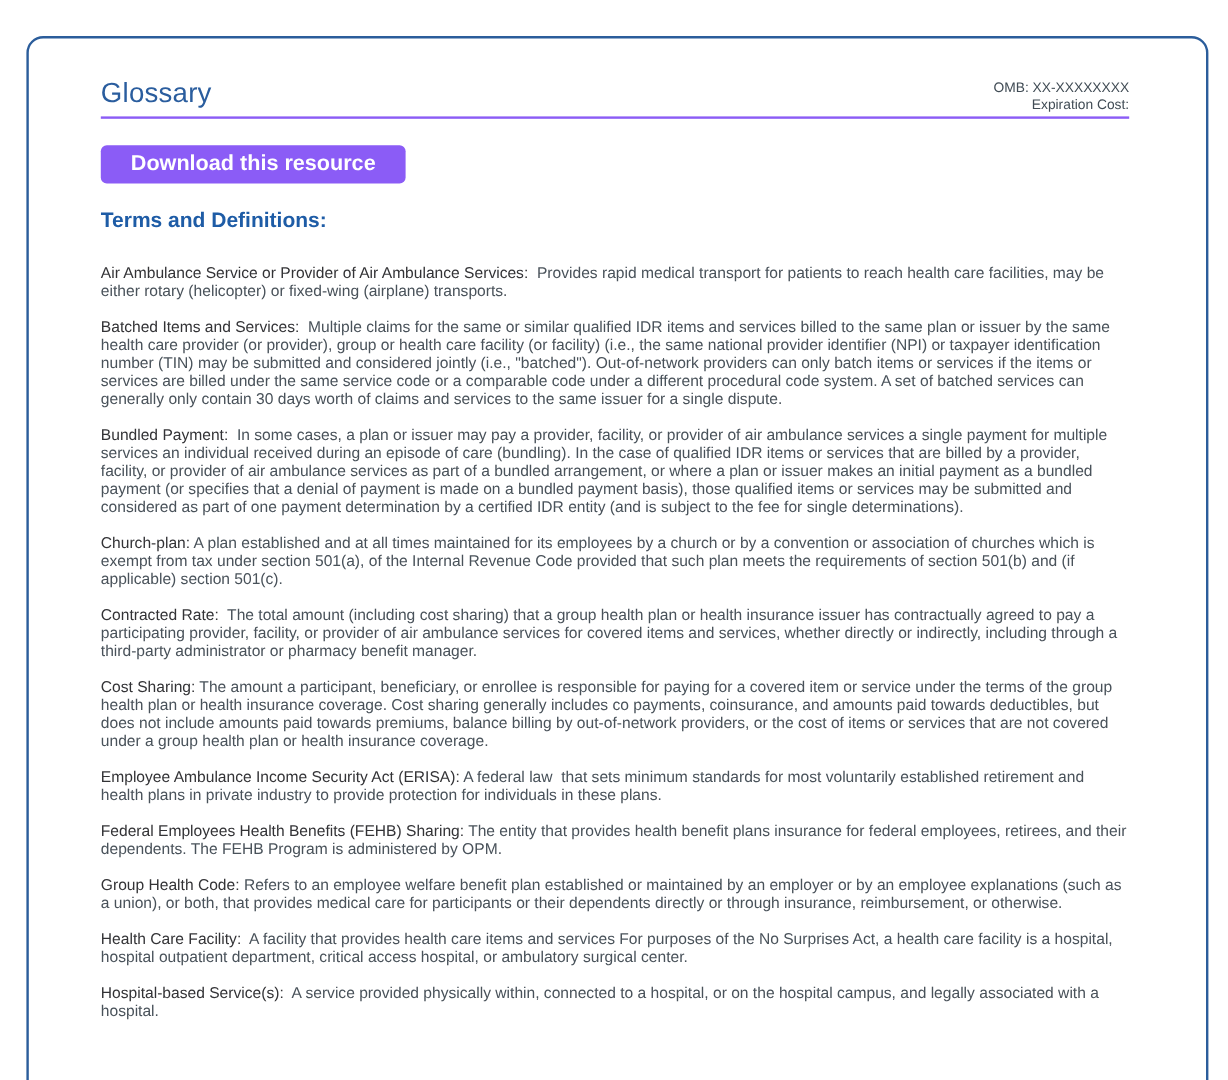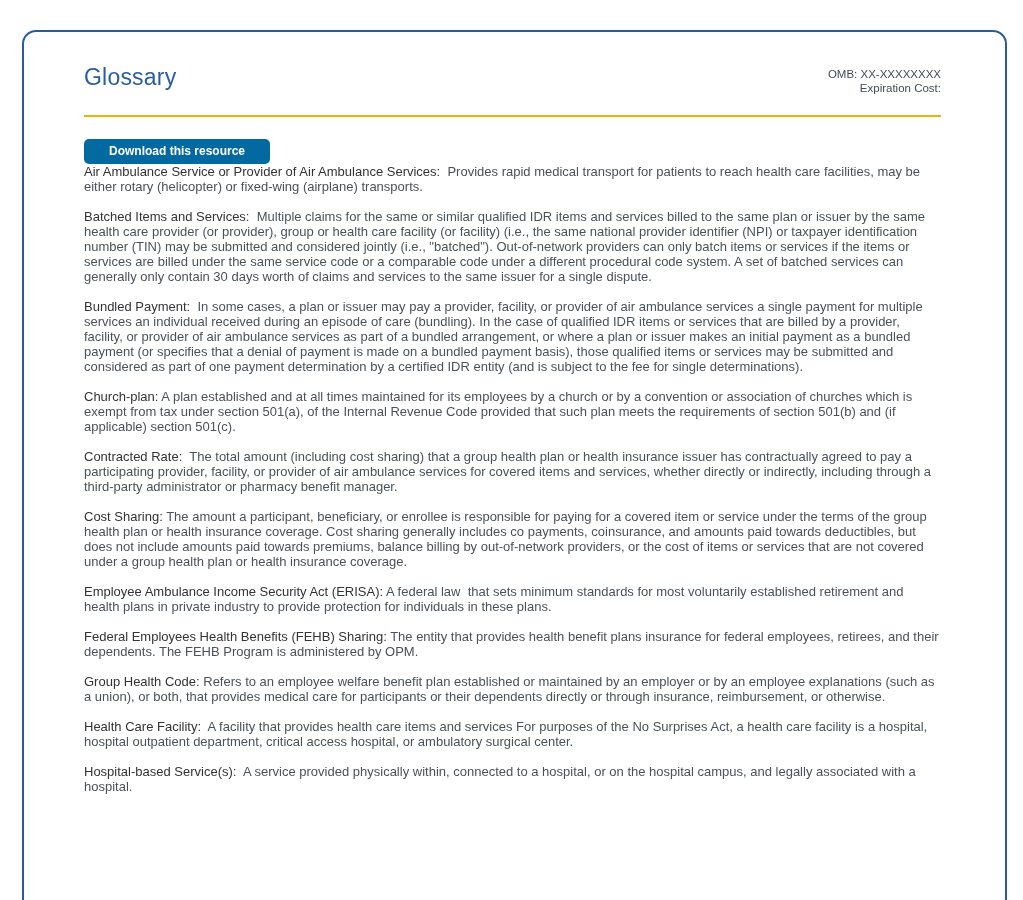--- a/index.html
+++ b/index.html
@@ -20,47 +20,47 @@
     height: 940px;
     background: #ffffff;
     border: 2px solid #2b5d9b;
     border-radius: 14px;
     padding: 30px 64px 0 60px;
   }
   .header {
     display: flex;
     justify-content: space-between;
     align-items: flex-start;
-    border-bottom: 2px solid #eab308;
-    padding-bottom: 20px;
+    border-bottom: 2px solid #8b5cf6;
+    padding-bottom: 2px;
   }
   .page-title {
     margin: 0;
     font-size: 23px;
     font-weight: 400;
     color: #2a5d9e;
     line-height: 30px;
     letter-spacing: 0.2px;
   }
   .omb-block {
     font-size: 11.5px;
     line-height: 14px;
     color: #414c55;
     padding-top: 5px;
     text-align: right;
   }
   .download-btn {
     display: inline-block;
     margin-top: 22px;
-    background: #0369a1;
+    background: #8b5cf6;
     color: #ffffff;
     border: none;
     border-radius: 5px;
     font-family: "Liberation Sans", "DejaVu Sans", sans-serif;
-    font-size: 12px;
+    font-size: 18px;
     font-weight: 700;
     padding: 5px 25px 6px 25px;
     cursor: pointer;
   }
   .intro {
     margin: 38px 0 0 0;
     font-size: 13px;
     line-height: 15px;
     color: #49525a;
     white-space: pre-wrap;
@@ -94,20 +94,21 @@
     <h1 class="page-title">Glossary</h1>
     <div class="omb-block">
       <div>OMB: XX-XXXXXXXX</div>
       <div>Expiration Cost:</div>
     </div>
   </div>
 
   <button class="download-btn">Download this resource</button>
 
 
+  <h2 class="section-heading">Terms and Definitions:</h2>
 
   <div class="terms">
     <p class="entry"><strong class="term">Air Ambulance Service or Provider of Air Ambulance Services:</strong><span>  Provides rapid medical transport for patients to reach health care facilities, may be either rotary (helicopter) or fixed-wing (airplane) transports.</span></p>
     <p class="entry"><strong class="term">Batched Items and Services:</strong><span>  Multiple claims for the same or similar qualified IDR items and services billed to the same plan or issuer by the same health care provider (or provider), group or health care facility (or facility) (i.e., the same national provider identifier (NPI) or taxpayer identification number (TIN) may be submitted and considered jointly (i.e., "batched"). Out-of-network providers can only batch items or services if the items or services are billed under the same service code or a comparable code under a different procedural code system. A set of batched services can generally only contain 30 days worth of claims and services to the same issuer for a single dispute.</span></p>
     <p class="entry"><strong class="term">Bundled Payment:</strong><span>  In some cases, a plan or issuer may pay a provider, facility, or provider of air ambulance services a single payment for multiple services an individual received during an episode of care (bundling). In the case of qualified IDR items or services that are billed by a provider, facility, or provider of air ambulance services as part of a bundled arrangement, or where a plan or issuer makes an initial payment as a bundled payment (or specifies that a denial of payment is made on a bundled payment basis), those qualified items or services may be submitted and considered as part of one payment determination by a certified IDR entity (and is subject to the fee for single determinations).</span></p>
     <p class="entry"><strong class="term">Church-plan:</strong><span> A plan established and at all times maintained for its employees by a church or by a convention or association of churches which is exempt from tax under section 501(a), of the Internal Revenue Code provided that such plan meets the requirements of section 501(b) and (if applicable) section 501(c).</span></p>
     <p class="entry"><strong class="term">Contracted Rate:</strong><span>  The total amount (including cost sharing) that a group health plan or health insurance issuer has contractually agreed to pay a participating provider, facility, or provider of air ambulance services for covered items and services, whether directly or indirectly, including through a third-party administrator or pharmacy benefit manager.</span></p>
     <p class="entry"><strong class="term">Cost Sharing:</strong><span> The amount a participant, beneficiary, or enrollee is responsible for paying for a covered item or service under the terms of the group health plan or health insurance coverage. Cost sharing generally includes co payments, coinsurance, and amounts paid towards deductibles, but does not include amounts paid towards premiums, balance billing by out-of-network providers, or the cost of items or services that are not covered under a group health plan or health insurance coverage.</span></p>
     <p class="entry"><strong class="term">Employee Ambulance Income Security Act (ERISA):</strong><span> A federal law  that sets minimum standards for most voluntarily established retirement and health plans in private industry to provide protection for individuals in these plans.</span></p>
     <p class="entry"><strong class="term">Federal Employees Health Benefits (FEHB) Sharing:</strong><span> The entity that provides health benefit plans insurance for federal employees, retirees, and their dependents. The FEHB Program is administered by OPM.</span></p>

